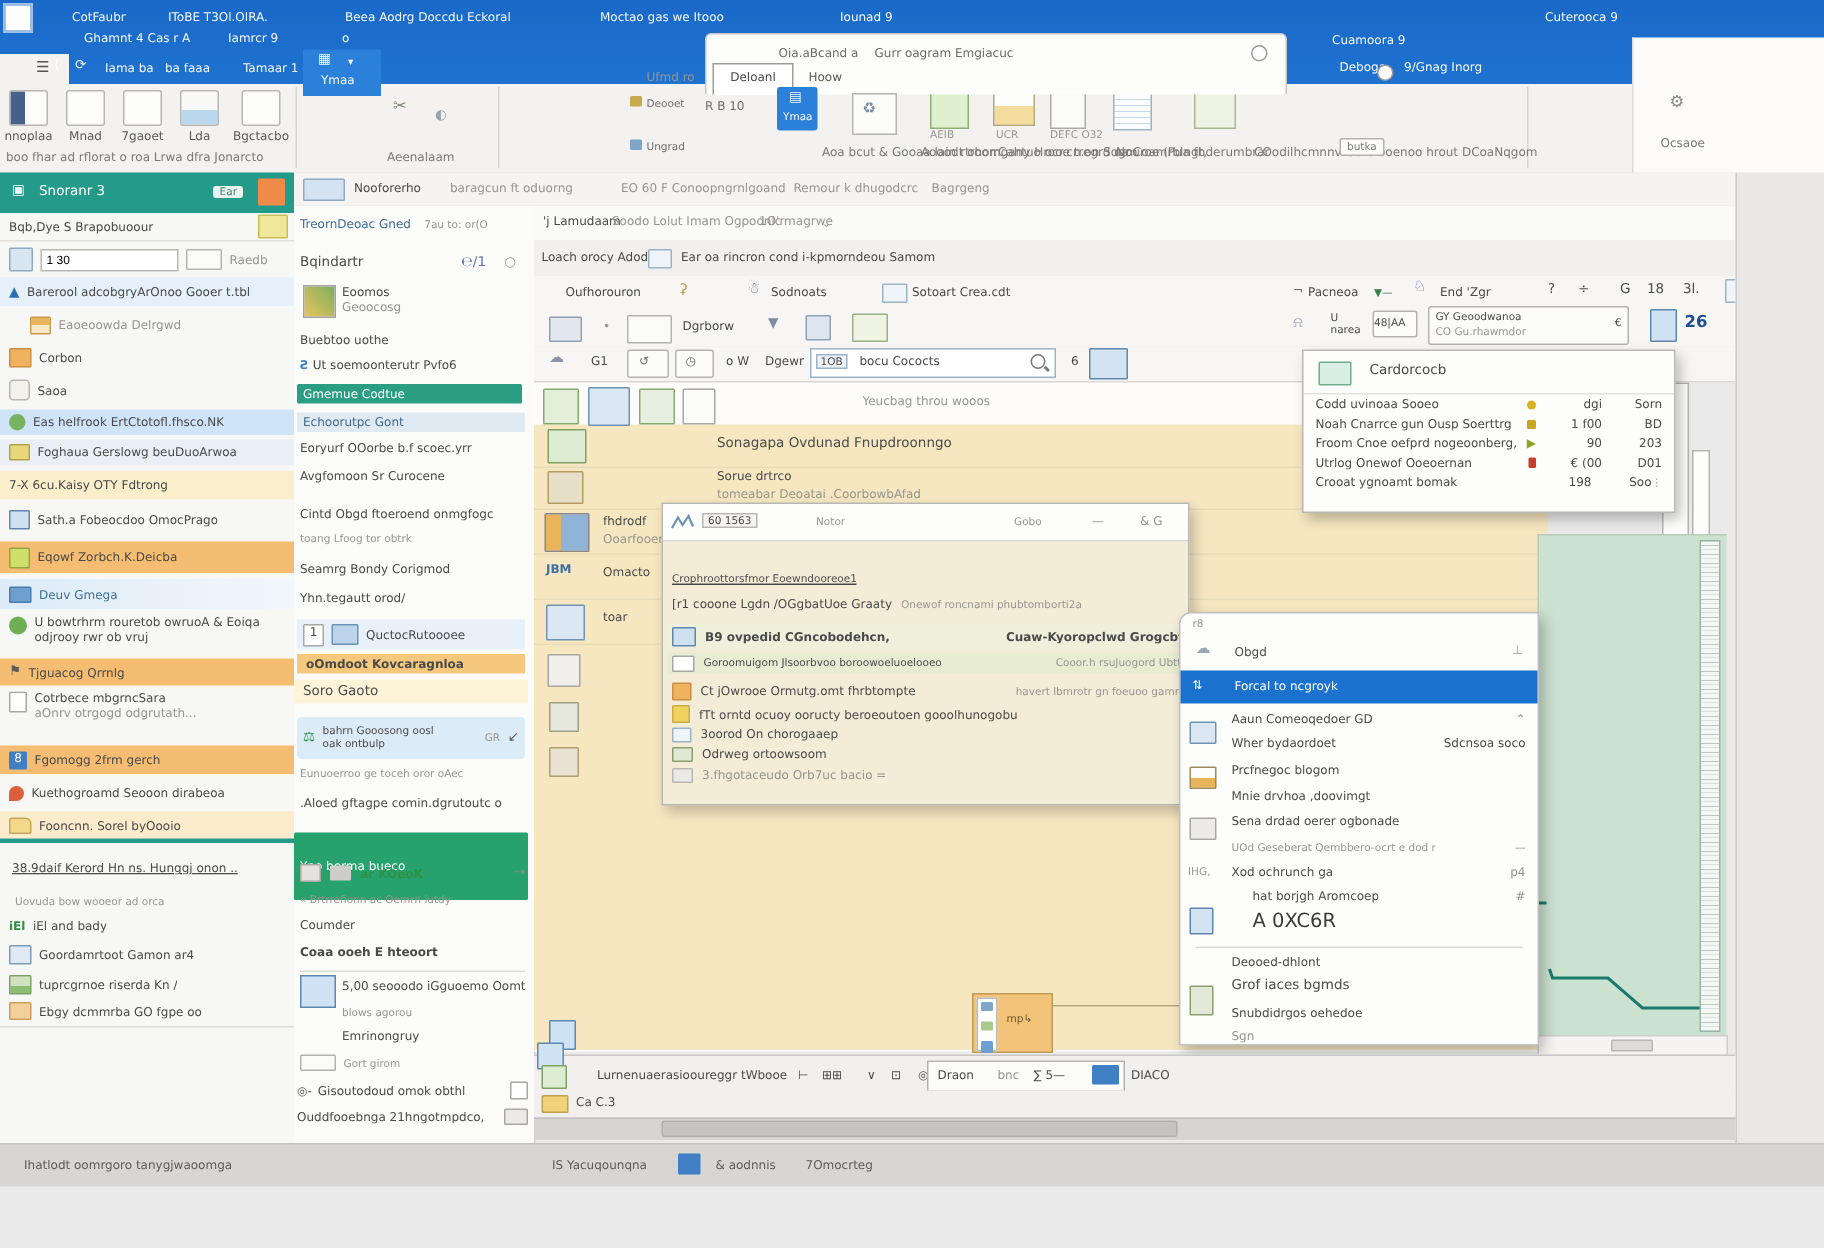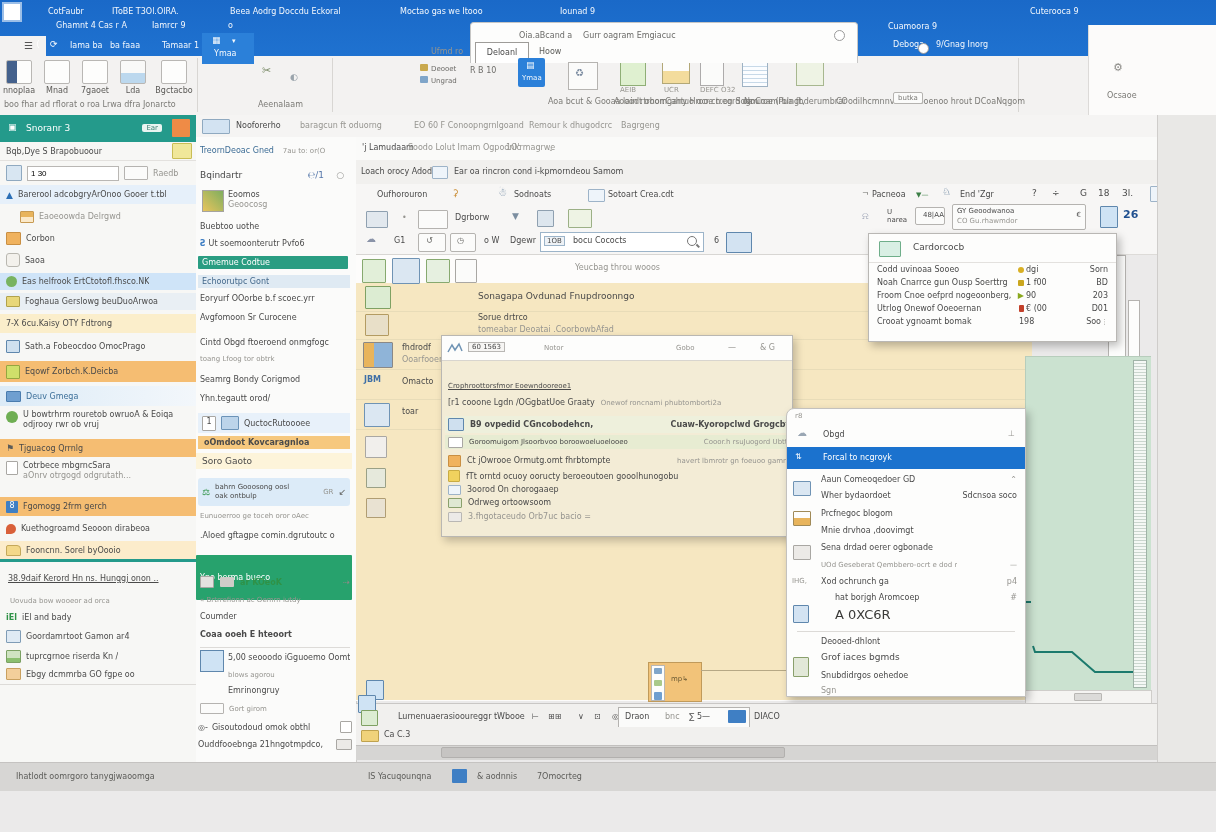--- a/index.html
+++ b/index.html
@@ -50,21 +50,21 @@
   .stripes{left:1133px;top:360px;width:12px;height:326px;border:1px solid #9fb3a7;
            background:repeating-linear-gradient(#f4f8f5 0px,#f4f8f5 2px,#9fb3a7 3px);}
   
   .dialog{left:441px;top:335px;width:350px;height:200px;background:#f3ecd6;border:1px solid #b9b7b2;box-shadow:3px 4px 8px rgba(0,0,0,.22);}
   .dlg-head{left:0;top:0;width:100%;height:24px;background:#fdfdfc;border-bottom:1px solid #d8d5cf;}
   .dlg-row{left:6px;width:338px;display:flex;gap:6px;align-items:center;white-space:nowrap;overflow:hidden}
   
   .drop{left:868px;top:233px;width:247px;height:107px;background:#fdfdfc;border:1px solid #b9b7b4;box-shadow:3px 4px 8px rgba(0,0,0,.25);}
   .drow{display:flex;align-items:center;white-space:nowrap;overflow:hidden;padding:0 8px;height:13px;}
   .drow .lab{flex:1 1 auto;overflow:hidden}
-  .drow .v1{width:42px;text-align:left}
+  .drow .v1{width:42px;text-align:right}
   .drow .v2{width:40px;text-align:right}
   
   .menu{left:786px;top:408px;width:238px;height:287px;background:#fdfdfc;border:1px solid #c3c1be;
         border-top-left-radius:8px;box-shadow:3px 4px 9px rgba(0,0,0,.25);}
   .mitem{left:34px;width:196px;white-space:nowrap;overflow:hidden;display:flex;justify-content:space-between}
   .msel{background:#1b72ce;color:#fff;}
   
   .btb{left:356px;top:703px;width:801px;height:24px;background:#f1f0ee;border-top:1px solid #c9c7c5;}
   .track{left:356px;top:745px;width:801px;height:14px;background:#d6d5d3;border-top:1px solid #c2c0be;}
   .thumb{left:441px;top:747px;width:342px;height:9px;background:#c6c4c2;border:1px solid #b2b0ae;border-radius:2px}
@@ -148,21 +148,21 @@
     <span class="t8 mut" style="position:absolute;left:-40px;top:24px">Ufmd ro</span>
     <div style="position:absolute;left:4px;top:19px;width:54px;height:21px;background:#fff;border:1px solid #9e9c99;border-bottom:none;text-align:center;padding-top:4px;box-sizing:border-box">
       <span class="t8">Deloanl</span>
     </div>
     <span class="t8" style="position:absolute;left:68px;top:24px;color:#5c5c59">Hoow</span>
   </div>
   <div class="ab circlebtn" style="left:918px;top:43px;z-index:4"></div>
 
   <div class="ab t7" style="left:420px;top:64px;color:#6e6d6a;z-index:5">
     <div><span class="sq" style="width:8px;height:7px;background:#c9a94e;margin-right:3px"></span><span>Deooet</span></div>
-    <div style="margin-top:3px"><span class="sq" style="width:8px;height:7px;background:#7fa5c9;margin-right:3px"></span><span>Ungrad</span></div>
+    <div style="margin-top:20px"><span class="sq" style="width:8px;height:7px;background:#7fa5c9;margin-right:3px"></span><span>Ungrad</span></div>
   </div>
   <span class="ab t8" style="left:470px;top:66px;color:#6e6d6a;z-index:5">R B 10</span>
   <div class="ab" style="left:518px;top:58px;width:27px;height:29px;background:#2b80d9;border-radius:2px;z-index:5">
     <span class="w t9" style="position:absolute;left:8px;top:2px">▤</span>
     <span class="w t7" style="position:absolute;left:4px;top:16px">Ymaa</span>
   </div>
   <div class="ab" style="left:568px;top:62px;width:28px;height:26px;border:1px solid #b6b4b1;background:#fbfbfa;z-index:5">
     <span class="t10" style="position:absolute;left:6px;top:4px;color:#7b8ba0">♻</span>
   </div>
   <span class="ab gcap" style="left:548px;top:97px;z-index:5">Aoa bcut &amp; Gooaa lain rtroomgany   Hrooe tregrd oa Coamrblngt,</span>
@@ -406,21 +406,21 @@
   <span class="ab sq" style="left:366px;top:211px;width:20px;height:15px;background:#e2e8ee;border:1px solid #8fa0b0"></span>
   <span class="ab t8 mut" style="left:402px;top:213px">•</span>
   <span class="ab sq chip" style="left:418px;top:210px;width:28px;height:17px"></span>
   <span class="ab t8" style="left:455px;top:213px">Dgrborw</span>
   <span class="ab t9" style="left:512px;top:211px;color:#7c8ea0">▼</span>
   <span class="ab sq" style="left:537px;top:210px;width:15px;height:15px;background:#dde6ee;border:1px solid #8fa0b0"></span>
   <span class="ab sq" style="left:568px;top:209px;width:22px;height:17px;background:#eef3e4;border:1px solid #9cb086"></span>
 
   <span class="ab t10" style="left:862px;top:210px;color:#8a93a8">⍾</span>
   <span class="ab t7" style="left:887px;top:208px;line-height:8px"><span>U</span><br><span>narea</span></span>
-  <span class="ab chip t7" style="left:915px;top:207px;width:30px;height:18px;text-align:right;padding-top:3px;box-sizing:border-box">48|AA</span>
+  <span class="ab chip t7" style="left:915px;top:207px;width:30px;height:18px;text-align:left;padding-top:3px;box-sizing:border-box">48|AA</span>
   <div class="ab chip" style="left:952px;top:204px;width:132px;height:24px">
     <span class="t7" style="position:absolute;left:4px;top:2px">GY Geoodwanoa</span>
     <span class="t7 mut" style="position:absolute;left:4px;top:12px">CO Gu.rhawmdor</span>
     <span class="t7" style="position:absolute;right:4px;top:6px">€</span>
   </div>
   <span class="ab sq" style="left:1100px;top:206px;width:16px;height:20px;background:#cfe3f4;border:1px solid #5f87ad"></span>
   <span class="ab t11 bold" style="left:1123px;top:208px;color:#1f4f8f">26</span>
 
   <div class="ab tb" style="left:356px;top:231px;width:801px;height:23px;border-bottom:1px solid #dddbd8"></div>
   <span class="ab t10" style="left:366px;top:233px;color:#8a93a8">☁</span>

